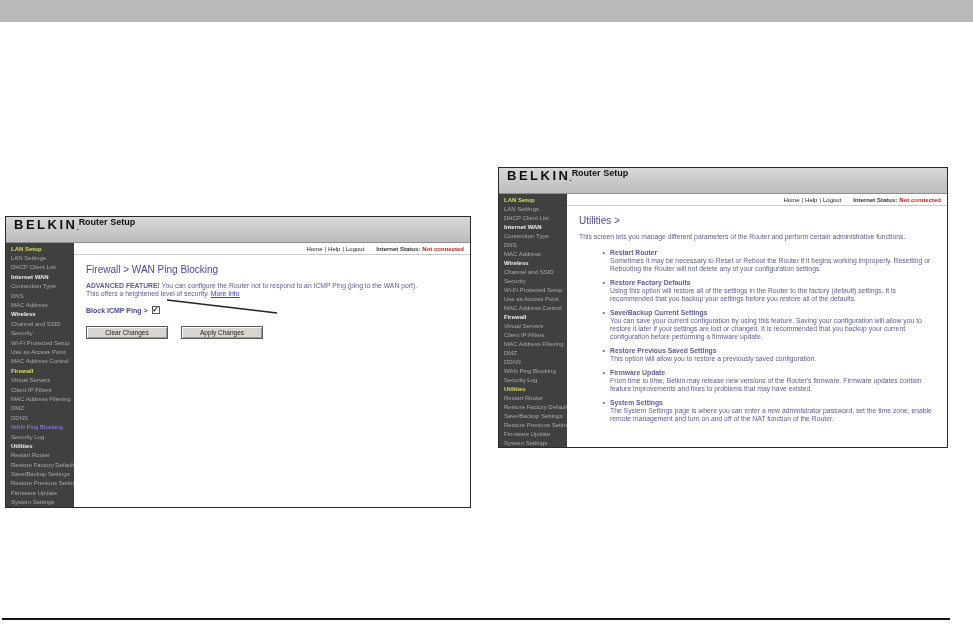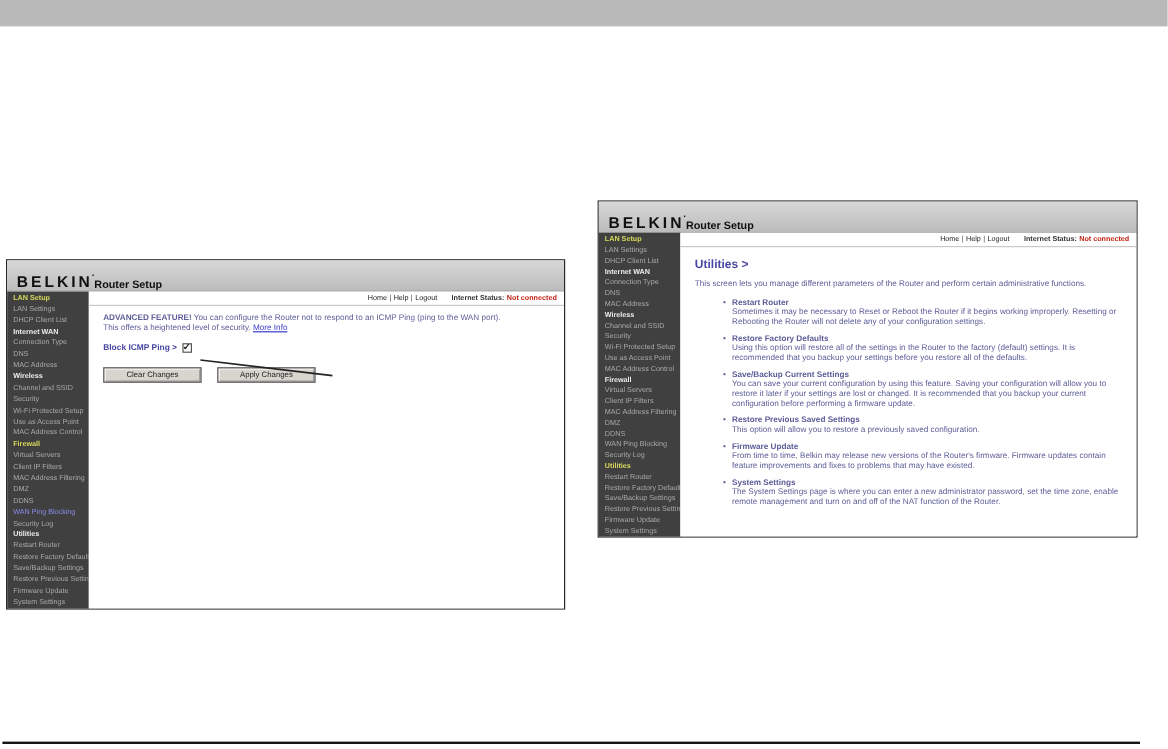--- a/index.html
+++ b/index.html
@@ -6,21 +6,21 @@
   body{width:973px;height:624px;font-family:"Liberation Sans",sans-serif;overflow:hidden;}
   #canvas{position:relative;width:973px;height:624px;background:#ffffff;}
 
   .top-bar{position:absolute;left:0;top:0;width:973px;height:22px;background:#b9b9b9;}
   .bottom-line{position:absolute;left:2px;top:618px;width:948px;height:2px;background:#151515;}
 
   .shot{position:absolute;border:1px solid #2a2a2a;background:#ffffff;display:flex;flex-direction:column;box-sizing:border-box;}
   #shot-left{left:5px;top:216px;width:466px;height:292px;}
   #shot-right{left:498px;top:167px;width:450px;height:281px;}
 
-  .shot-header{height:26px;flex:0 0 26px;background:linear-gradient(#d8d8d8,#bcbcbc);display:flex;align-items:flex-end;padding:0 8px;border-bottom:1px solid #8f8f8f;box-sizing:border-box;}
+  .shot-header{height:26px;flex:0 0 26px;background:linear-gradient(#d8d8d8,#bcbcbc);display:flex;align-items:flex-start;padding:0 8px;border-bottom:1px solid #8f8f8f;box-sizing:border-box;}
   .brand{font-weight:bold;font-size:13px;letter-spacing:2.5px;color:#101010;}
   .brand-dot{font-weight:bold;font-size:8px;color:#101010;margin-left:-1px;align-self:flex-start;margin-top:6px;}
   .product{font-weight:bold;font-size:9px;color:#101010;margin-left:0;}
 
   .shot-body{flex:1;display:flex;min-height:0;}
   .sb{width:68px;flex:0 0 68px;background:#404040;padding-top:1px;overflow:hidden;box-sizing:border-box;}
   .sb-item{font-size:6px;color:#a9a9a9;padding-left:5px;white-space:nowrap;overflow:hidden;display:flex;align-items:center;cursor:pointer;}
   #shot-left .sb-item{height:9.4px;}
   #shot-right .sb-item{height:9px;}
   .sb-item.hdr{color:#ededed;font-weight:bold;}
@@ -28,21 +28,21 @@
   .sb-item.active{color:#8c8cee;}
 
   .main{flex:1;background:#ffffff;display:flex;flex-direction:column;min-width:0;}
   .linkbar{height:11px;flex:0 0 11px;display:flex;justify-content:flex-end;align-items:center;padding-right:6px;border-bottom:1px solid #c9c9c9;font-size:6px;color:#222;}
   .nav-link{margin:0 2px;cursor:pointer;}
   .nav-sep{color:#444;}
   .status-label{margin-left:10px;font-weight:bold;color:#333;}
   .status-value{margin-left:2px;font-weight:bold;color:#c22213;}
 
   .content{position:relative;flex:1;padding:7px 10px 0 12px;}
-  .page-title{font-size:10px;font-weight:bold;color:#4747a3;margin:2px 0 7px 0;}
+  .page-title{font-size:10px;font-weight:normal;color:#4747a3;margin:2px 0 7px 0;}
   .para{font-size:6.8px;line-height:8px;color:#5c5c99;}
   .b{font-weight:bold;}
   .more-info{color:#3c3ccc;text-decoration:underline;cursor:pointer;}
 
   .field-row{margin-top:8px;display:flex;align-items:center;font-size:7px;font-weight:bold;color:#4747a3;}
   .checkbox{width:8px;height:8px;border:1px solid #555;background:#fff;margin-left:4px;font-size:8px;line-height:8px;text-align:center;color:#1a1a1a;cursor:pointer;box-sizing:border-box;display:flex;align-items:center;justify-content:center;}
 
   .btn-row{margin-top:12px;display:flex;gap:13px;}
   .btn{width:82px;height:13px;font-size:6.5px;font-family:"Liberation Sans",sans-serif;background:#d8d5cf;border:1px solid #5a5a5a;box-shadow:inset 1px 1px 0 #ffffff,inset -1px -1px 0 #969696;color:#222;display:flex;align-items:center;justify-content:center;cursor:pointer;}
 
@@ -132,20 +132,21 @@
         <div class="linkbar">
           <span class="nav-link">Home</span>
           <span class="nav-sep">|</span>
           <span class="nav-link">Help</span>
           <span class="nav-sep">|</span>
           <span class="nav-link">Logout</span>
           <span class="status-label">Internet Status:</span>
           <span class="status-value">Not connected</span>
         </div>
         <div class="content">
+          <div class="page-title">Firewall &gt; WAN Ping Blocking</div>
           <div class="para">
             <div><span class="b">ADVANCED FEATURE!</span><span> You can configure the Router not to respond to an ICMP Ping (ping to the WAN port).</span></div>
             <div><span>This offers a heightened level of security. </span><a class="more-info">More Info</a></div>
           </div>
           <div class="field-row">
             <span>Block ICMP Ping &gt;</span>
             <span class="checkbox">
                 <span>✓</span>
               </span>
           </div>

